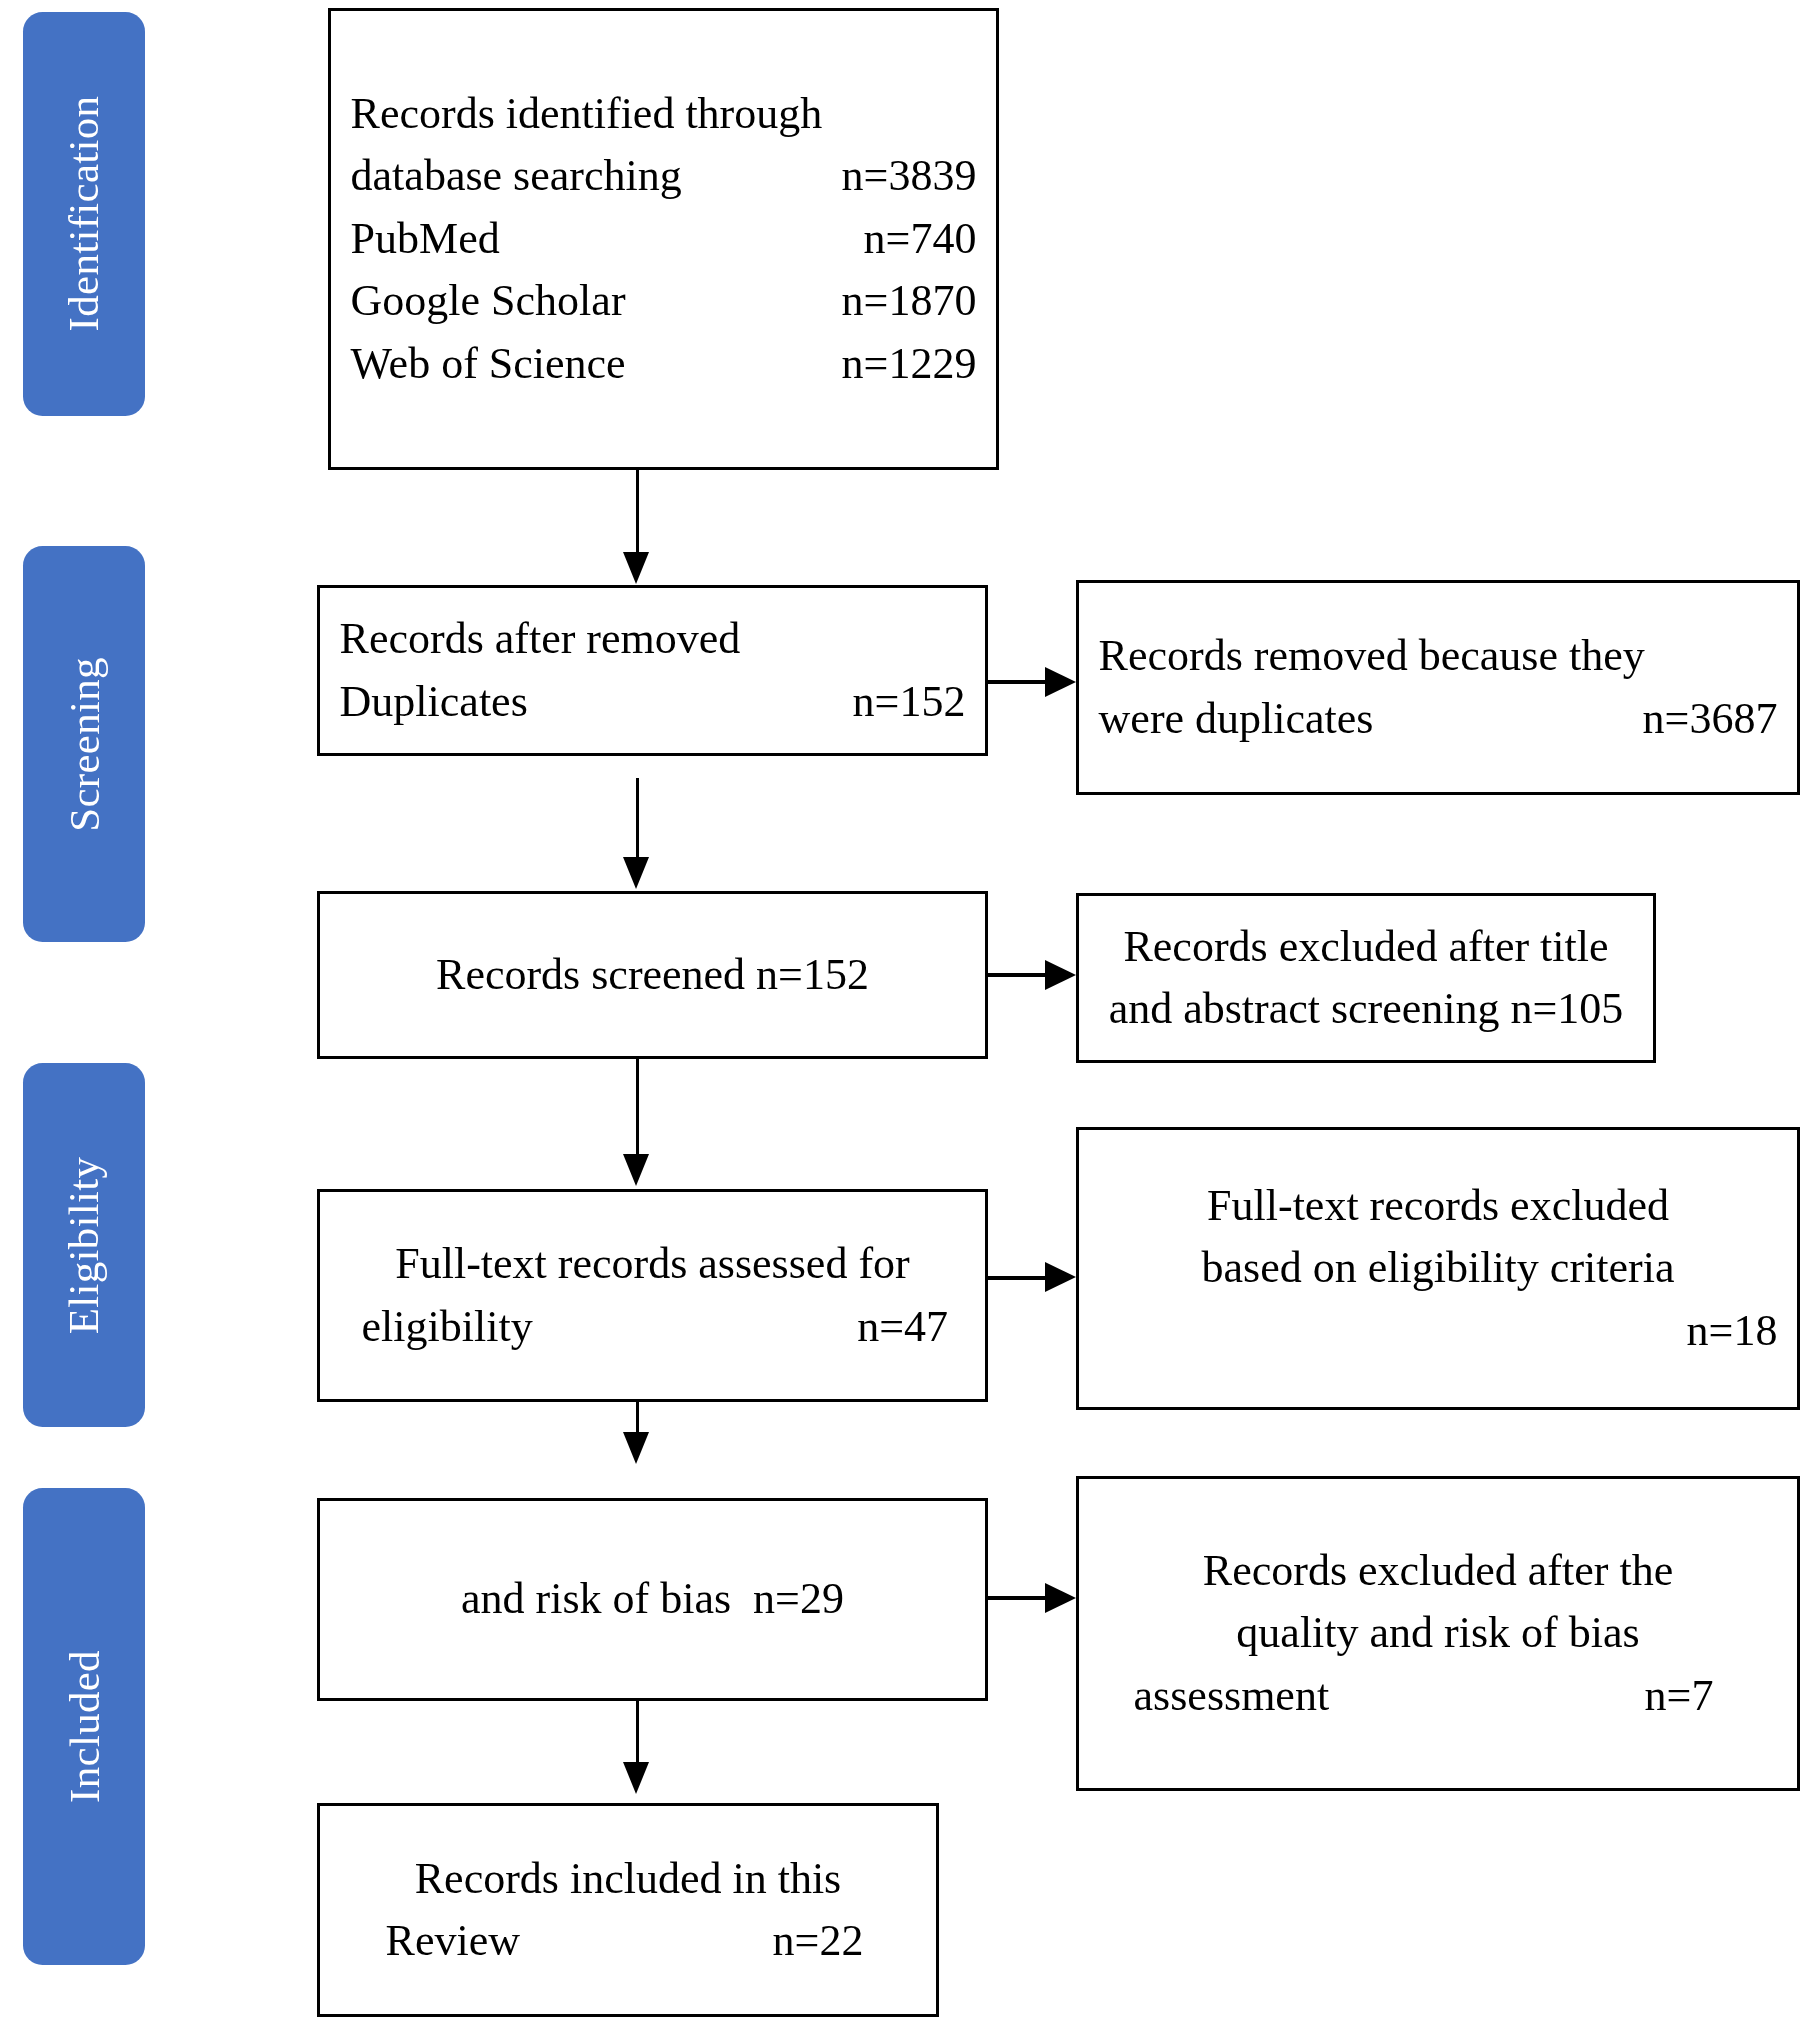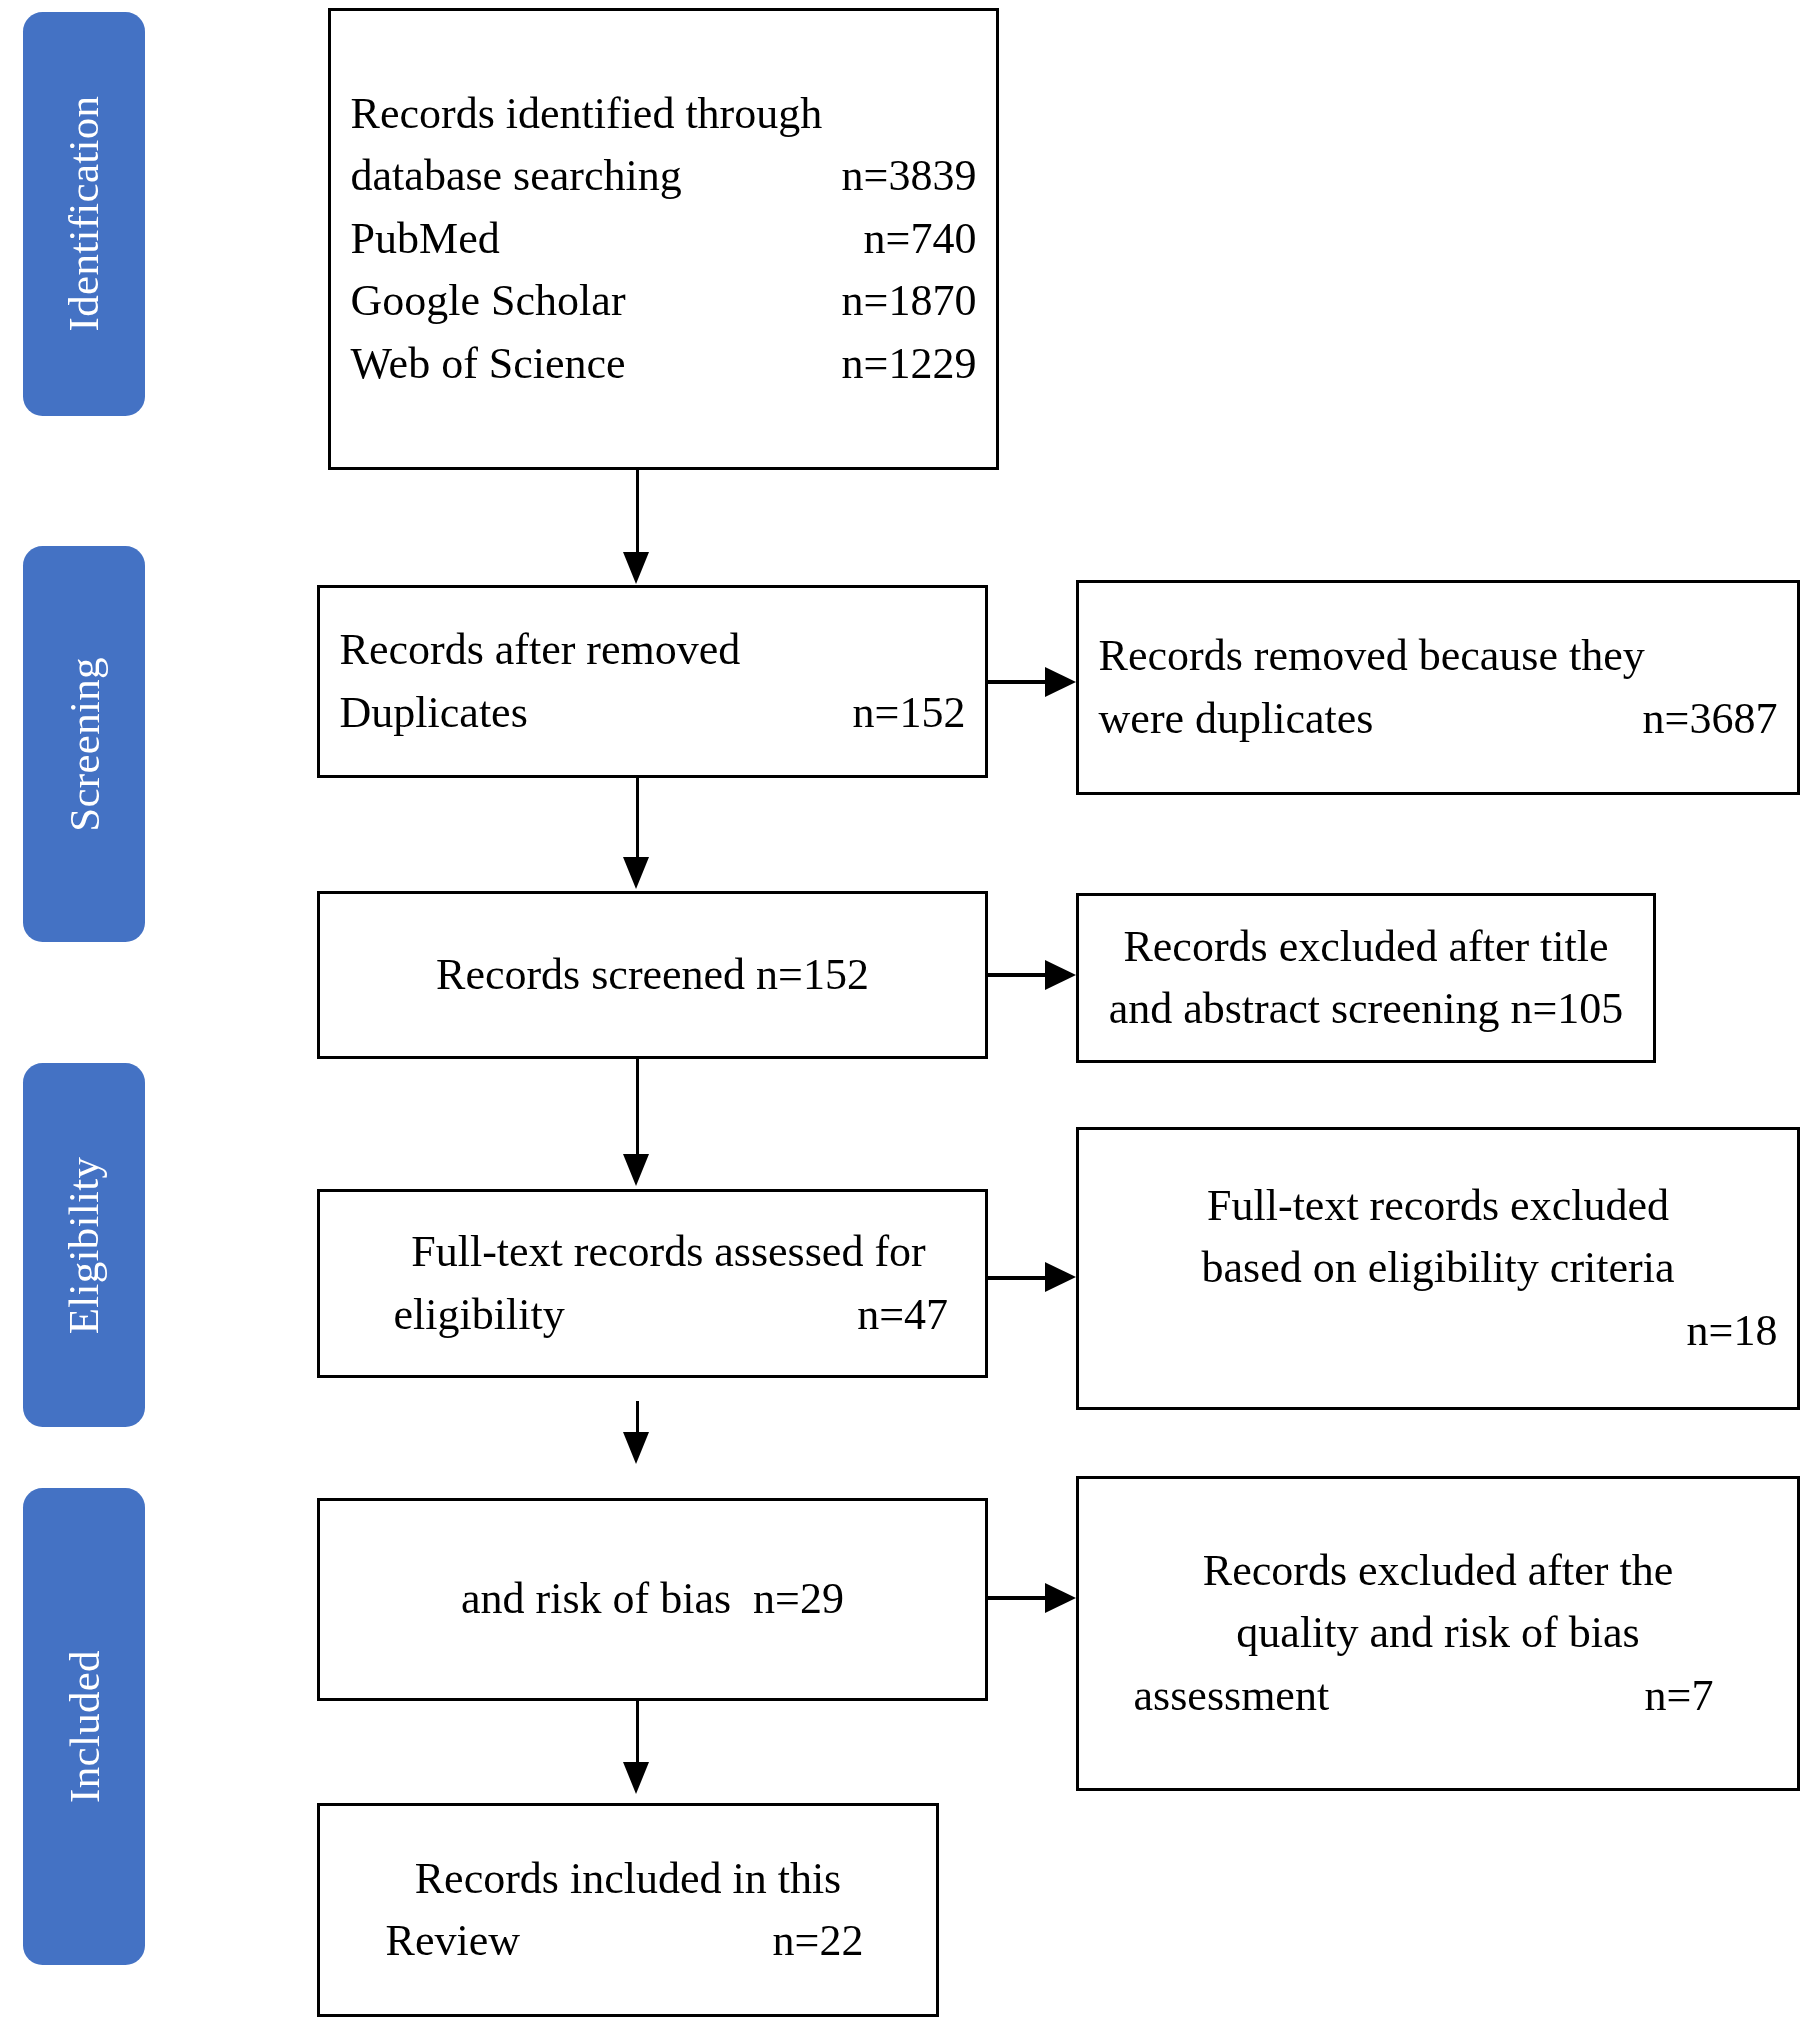--- a/index.html
+++ b/index.html
@@ -117,21 +117,21 @@
         <span class="lbl">Web of Science</span>
         <span class="gap"></span>
         <span class="num">n=1229</span>
       </div>
     </div>
   </div>
 
   <div class="vline" style="left:636px;top:470px;height:84px;"></div>
   <div class="arrow-down" style="left:623px;top:552px;"></div>
 
-  <div class="fbox" style="left:317px;top:585px;width:671px;height:193px;">
+  <div class="fbox" style="left:317px;top:585px;width:671px;height:171px;">
     <div class="lines">
       <div class="fline">
         <span class="lbl">Records after removed</span>
         <span class="gap"></span>
         <span class="num"></span>
       </div>
       <div class="fline">
         <span class="lbl">Duplicates</span>
         <span class="gap"></span>
         <span class="num">n=152</span>
@@ -178,21 +178,21 @@
       </div>
       <div class="fline center">
         <span class="lbl">and abstract screening n=105</span>
       </div>
     </div>
   </div>
 
   <div class="vline" style="left:636px;top:1059px;height:98px;"></div>
   <div class="arrow-down" style="left:623px;top:1154px;"></div>
 
-  <div class="fbox" style="left:317px;top:1189px;width:671px;height:189px;padding-left:32px;">
+  <div class="fbox" style="left:317px;top:1189px;width:671px;height:213px;">
     <div class="lines">
       <div class="fline center">
         <span class="lbl">Full-text records assessed for</span>
       </div>
       <div class="fline" style="padding:0 17.3px 0 22px;">
         <span class="lbl">eligibility</span>
         <span class="gap"></span>
         <span class="num">n=47</span>
       </div>
     </div>

